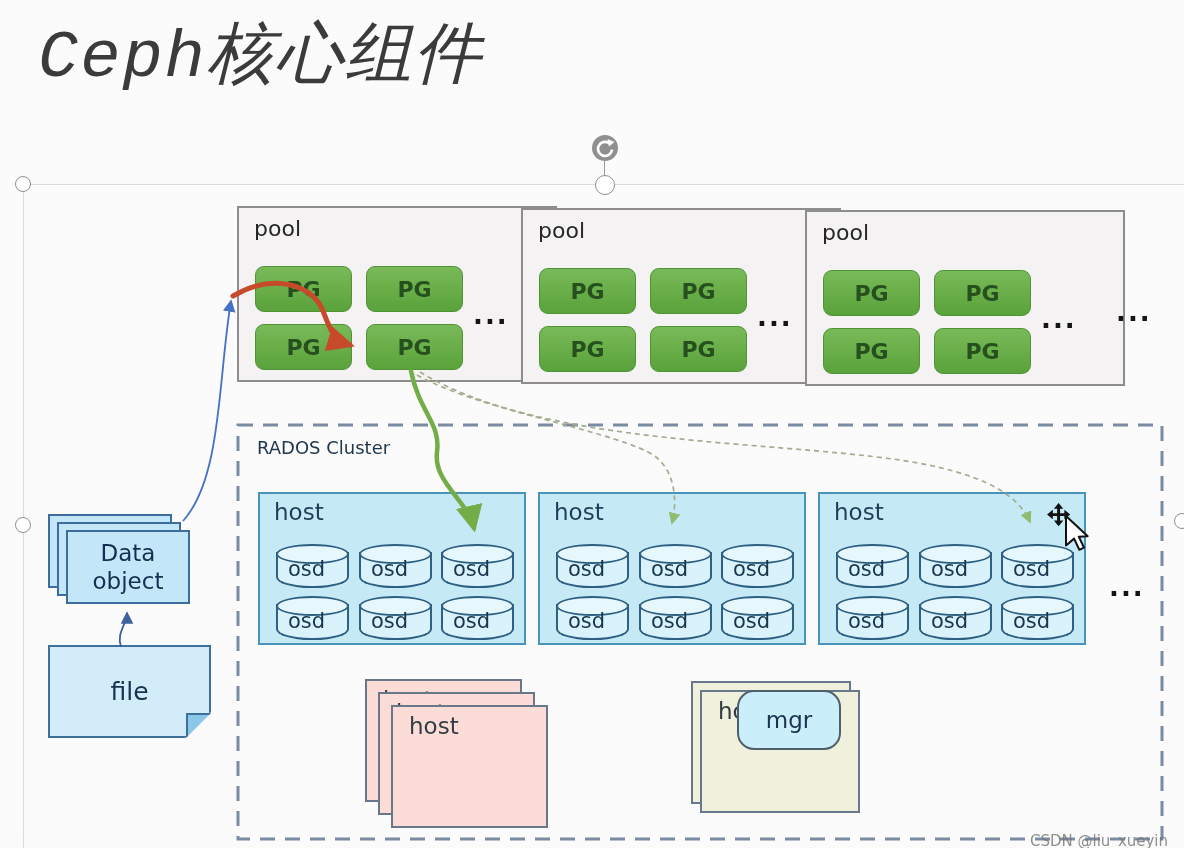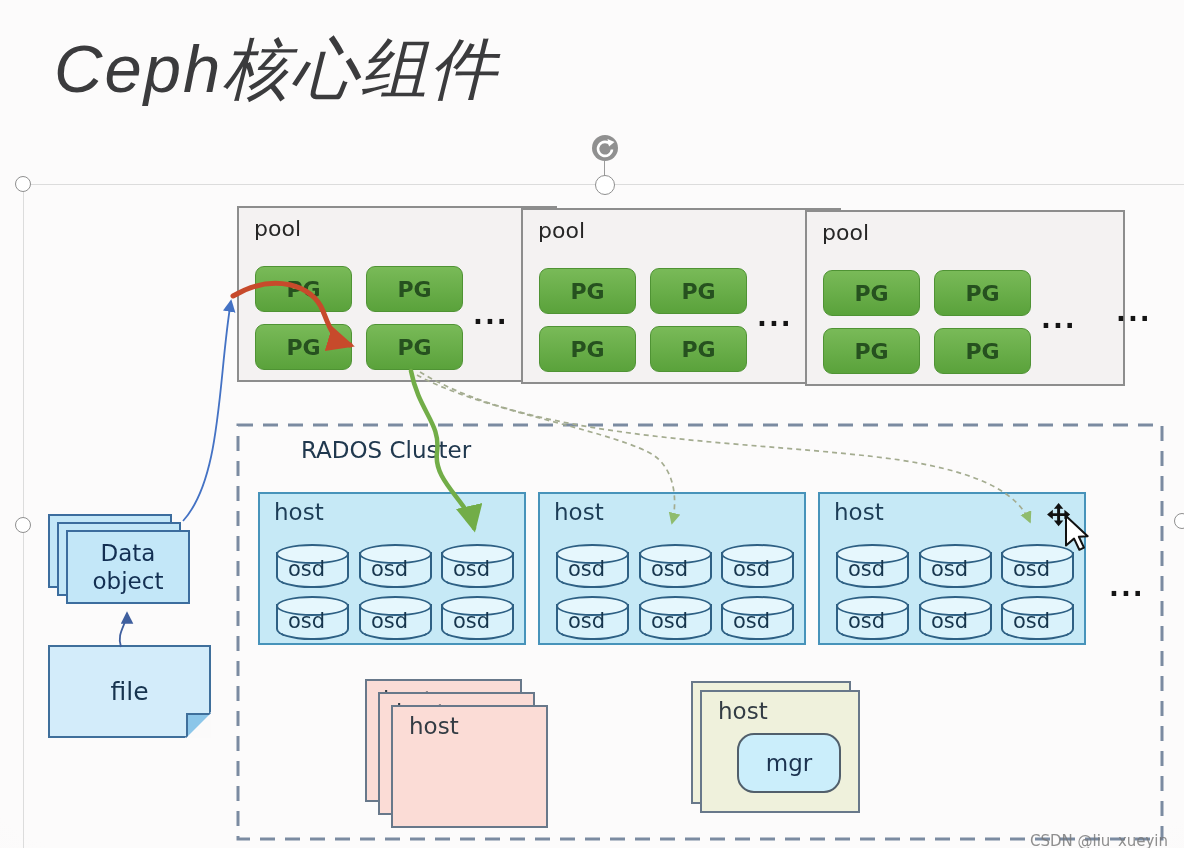--- a/index.html
+++ b/index.html
@@ -3,22 +3,22 @@
 <meta charset="utf-8">
 <style>
   html,body{margin:0;padding:0;background:#e9e9e9;}
   .canvas{
     position:relative; width:1184px; height:848px; overflow:hidden;
     background: radial-gradient(130% 130% at 50% 45%, #fcfbfb 55%, #f0efef 100%);
     font-family:"DejaVu Sans", sans-serif;
   }
   
   .title{
-    position:absolute; left:38px; top:8px; margin:16px;
-    font-family:Liberation Sans, sans-serif; font-style:italic; font-weight:500;
+    position:absolute; left:38px; top:8px; margin:0;
+    font-family:Liberation Mono, monospace; font-style:italic; font-weight:500;
     font-size:67px; color:#3b3b3d; letter-spacing:2px; white-space:nowrap;
   }
   
   .sel-line{position:absolute; background:#dcdcdc; z-index:0;}
   .sel-h{left:23px; top:184px; width:1161px; height:1px;}
   .sel-v{left:23px; top:184px; width:1px; height:664px;}
   .handle{
     position:absolute; width:16px; height:16px; border-radius:50%;
     background:#fff; border:1.5px solid #8f8f8f; box-sizing:border-box; z-index:8;
   }
@@ -34,21 +34,21 @@
   .pg{
     position:absolute; width:97px; height:46px; border-radius:9px;
     background:linear-gradient(180deg,#79ba58 0%,#5aa23b 100%);
     border:1px solid #4f9334; box-sizing:border-box;
     display:flex; align-items:center; justify-content:center;
     font-size:22px; font-weight:600; color:#26511f;
   }
   .dots{position:absolute; font-size:26px; font-weight:900; color:#141414; letter-spacing:2px; line-height:26px; z-index:1;}
   
   .rados{position:absolute; left:237px; top:424px; width:926px; height:416px; z-index:1;}
-  .rados-label{position:absolute; left:20px; top:13px; font-size:23px; color:#20384e;margin-left:44px;}
+  .rados-label{position:absolute; left:20px; top:13px; font-size:18px; color:#20384e;}
   .host{
     position:absolute; width:268px; height:153px; box-sizing:border-box;
     background:#c6e9f6; border:2px solid #4793ba;
   }
   .host-label{position:absolute; left:14px; top:5px; font-size:23px; color:#1d3d57;}
   
   .osd{position:absolute; width:61px; height:46px;}
   .osd-body{
     position:absolute; left:0; top:8px; width:69px; height:34px;
     background:#d9f2fb; border:2px solid #2e6084; border-top:none;
@@ -302,21 +302,21 @@
     <span class="host-tag">host</span>
   </div>
   <div class="stack-card svc-card mon-fill" style="left:391px; top:705px;">
     <span class="host-tag">host</span>
   </div>
 
   <div class="stack-card svc-card mgr-fill" style="left:691px; top:681px;"></div>
   <div class="stack-card svc-card mgr-fill" style="left:700px; top:690px;">
     <span class="host-tag">host</span>
   </div>
-  <div class="pill" style="left:737px; top:733px; width:104px; height:60px;">
+  <div class="pill" style="left:737px; top:690px; width:104px; height:60px;">
     <span>mgr</span>
   </div>
 
   <svg class="overlay" width="1184" height="848" viewBox="0 0 1184 848">
     <defs>
       <marker id="mBlue" markerWidth="9" markerHeight="9" refX="6" refY="3.5" orient="auto">
           <path d="M0,0 L7,3.5 L0,7 Z" fill="#4472c4"></path>
         </marker>
       <marker id="mNavy" markerWidth="9" markerHeight="9" refX="6" refY="3.5" orient="auto">
           <path d="M0,0 L7,3.5 L0,7 Z" fill="#3f5f9e"></path>

